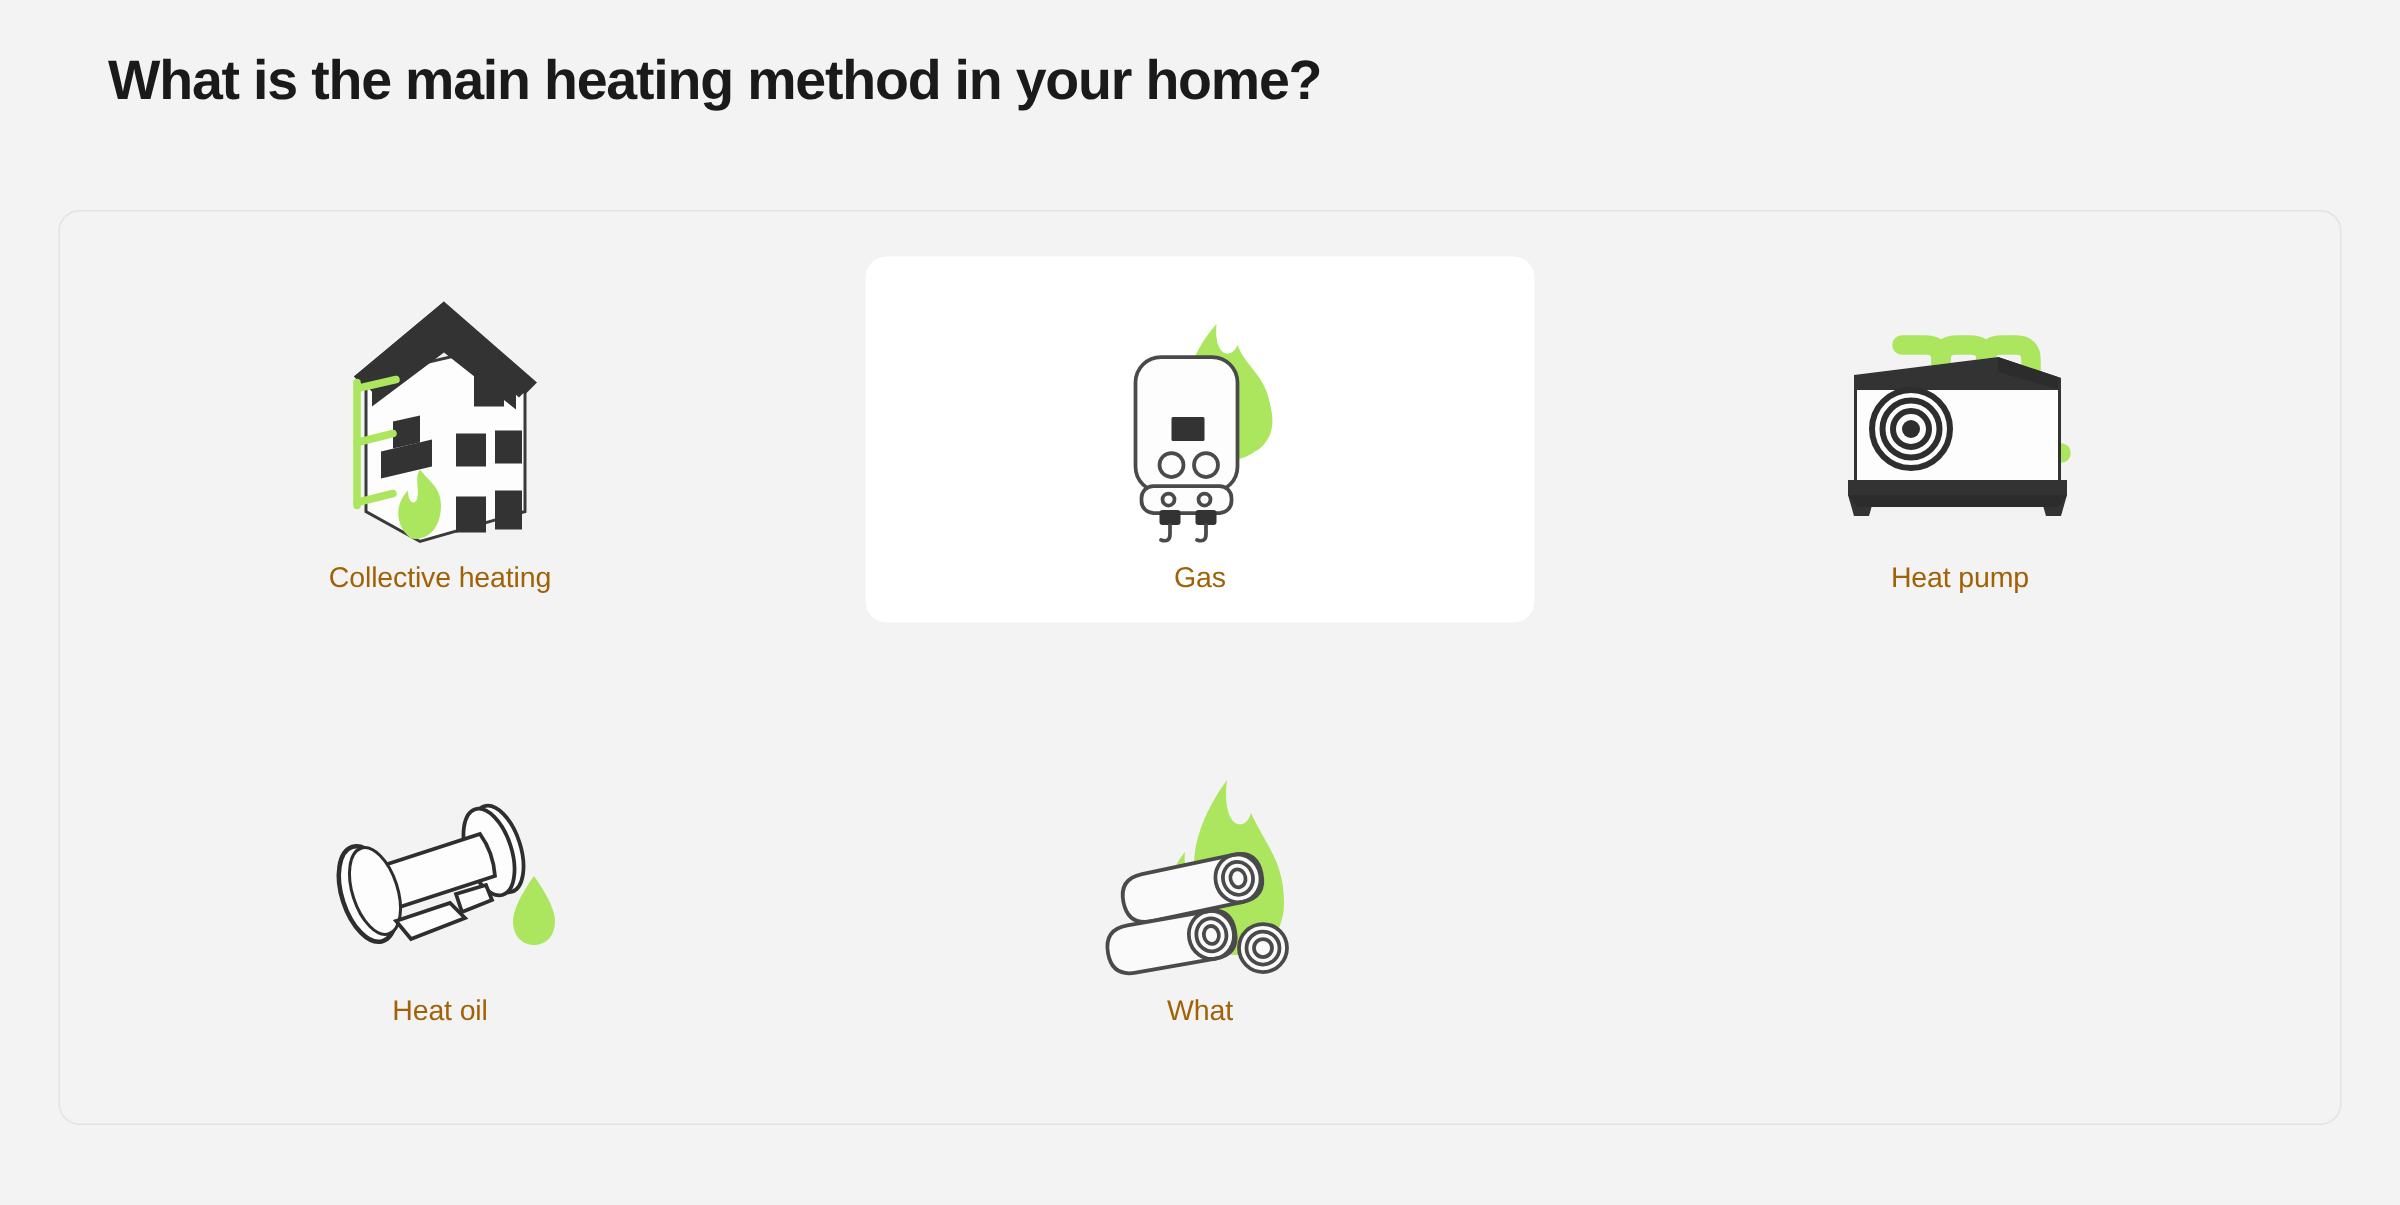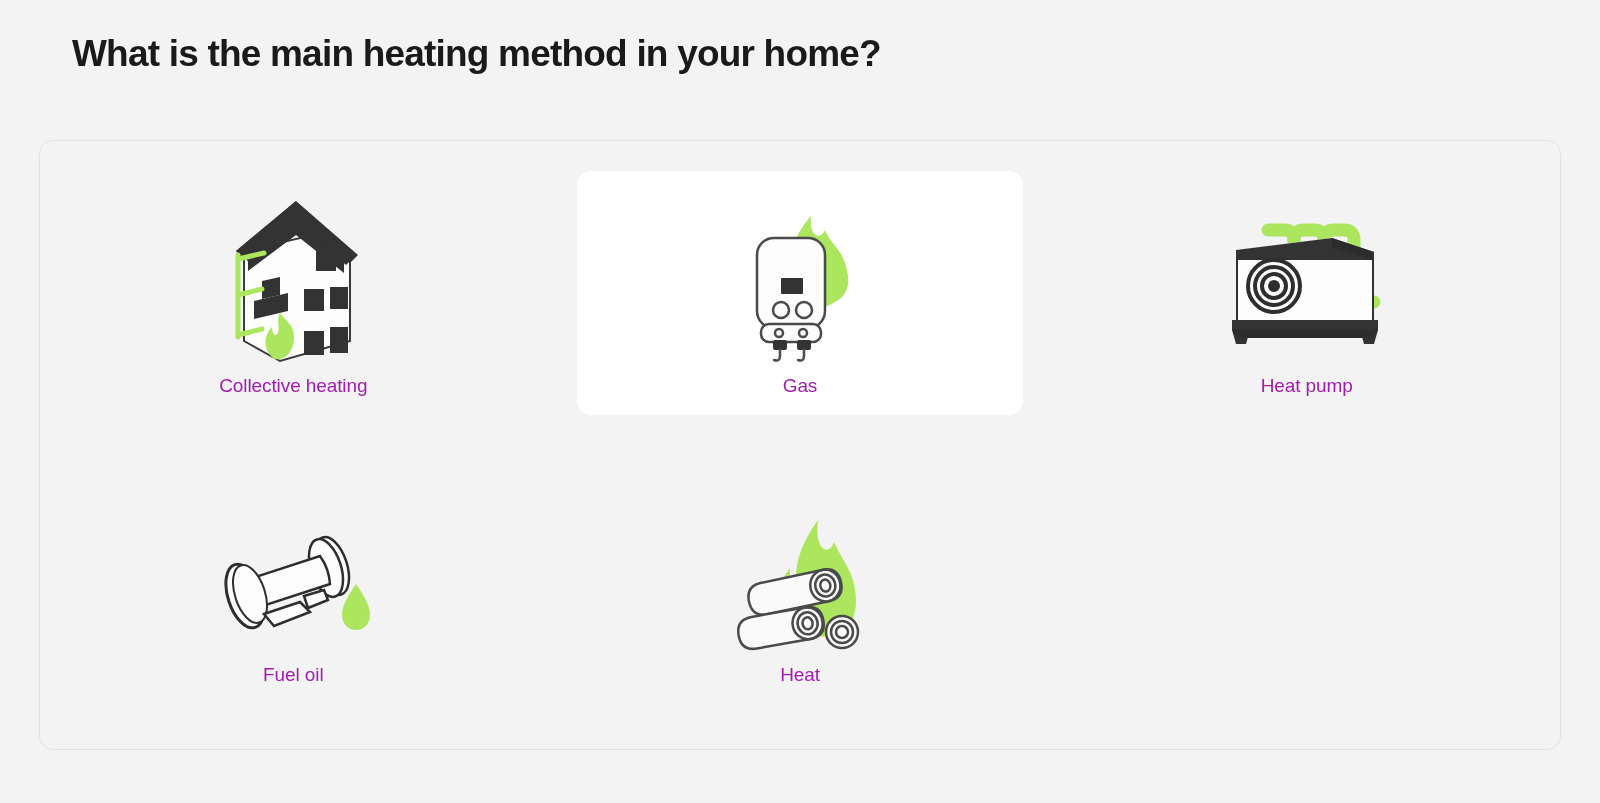--- a/index.html
+++ b/index.html
@@ -73,21 +73,21 @@
     height: 180px;
     display: flex;
     align-items: center;
     justify-content: center;
     margin-bottom: 6px;
   }
   .option-icon svg { display: block; overflow: visible; }
 
   .option-label {
     font-size: 19px;
-    color: #a21caf;
+    color: #a16207;
     letter-spacing: -0.1px;
     text-align: center;
     line-height: 1.2;
   }
 
   
   .option-card.compact .option-icon { height: 150px; }
 </style>
 </head>
 <body>
@@ -202,21 +202,21 @@
 
             <ellipse cx="37" cy="68" rx="17" ry="33" transform="rotate(-18 37 68)" fill="#FDFDFD" stroke="#2E2E2E" stroke-width="3"></ellipse>
             <ellipse cx="42" cy="66" rx="15" ry="30" transform="rotate(-18 42 66)" fill="#FDFDFD" stroke="#2E2E2E" stroke-width="2"></ellipse>
 
             <path d="M56 86 L92 74 L102 84 L66 98 Z" fill="#FDFDFD" stroke="#2E2E2E" stroke-width="2.5"></path>
             <path d="M96 68 L116 62 L120 72 L100 80 Z" fill="#FDFDFD" stroke="#2E2E2E" stroke-width="2.5"></path>
 
             <path d="M148 56 C158 70 162 80 162 86 C162 96 156 102 148 102 C140 102 134 96 134 86 C134 80 138 70 148 56 Z" fill="#ACE55E"></path>
           </svg>
         </div>
-        <div class="option-label">Fuel oil</div>
+        <div class="option-label">Heat oil</div>
       </div>
 
       <div class="option-card compact">
         <div class="option-icon">
           <svg width="140" height="145" viewBox="0 0 140 145">
 
             <path d="M76 96 C58 74 66 40 88 10 C84 42 100 46 104 32 C114 54 126 64 126 92 C126 116 108 130 88 126 C80 124 78 108 76 96 Z" fill="#ACE55E"></path>
             <path d="M54 100 C46 86 50 70 60 58 C58 74 68 76 70 68 C76 82 78 94 70 108 C64 116 58 112 54 100 Z" fill="#ACE55E"></path>
 
             <path d="M18 82 Q18 66 34 66 L96 66 Q112 66 112 82 Q112 98 96 98 L34 98 Q18 98 18 82 Z" fill="#FAFAFA" stroke="#4A4A4A" stroke-width="2.5" transform="rotate(-12 65 82)"></path>
@@ -241,19 +241,19 @@
               <g fill="#FAFAFA" stroke="#4A4A4A" stroke-width="2.5">
                 <circle cx="0" cy="0" r="16"></circle>
               </g>
               <g fill="none" stroke="#4A4A4A" stroke-width="2.5">
                 <circle cx="0" cy="0" r="11"></circle>
                 <circle cx="0" cy="0" r="6"></circle>
               </g>
             </g>
           </svg>
         </div>
-        <div class="option-label">Heat</div>
+        <div class="option-label">What</div>
       </div>
 
 
     </div>
   </div>
 </div>
 
 </body></html>

